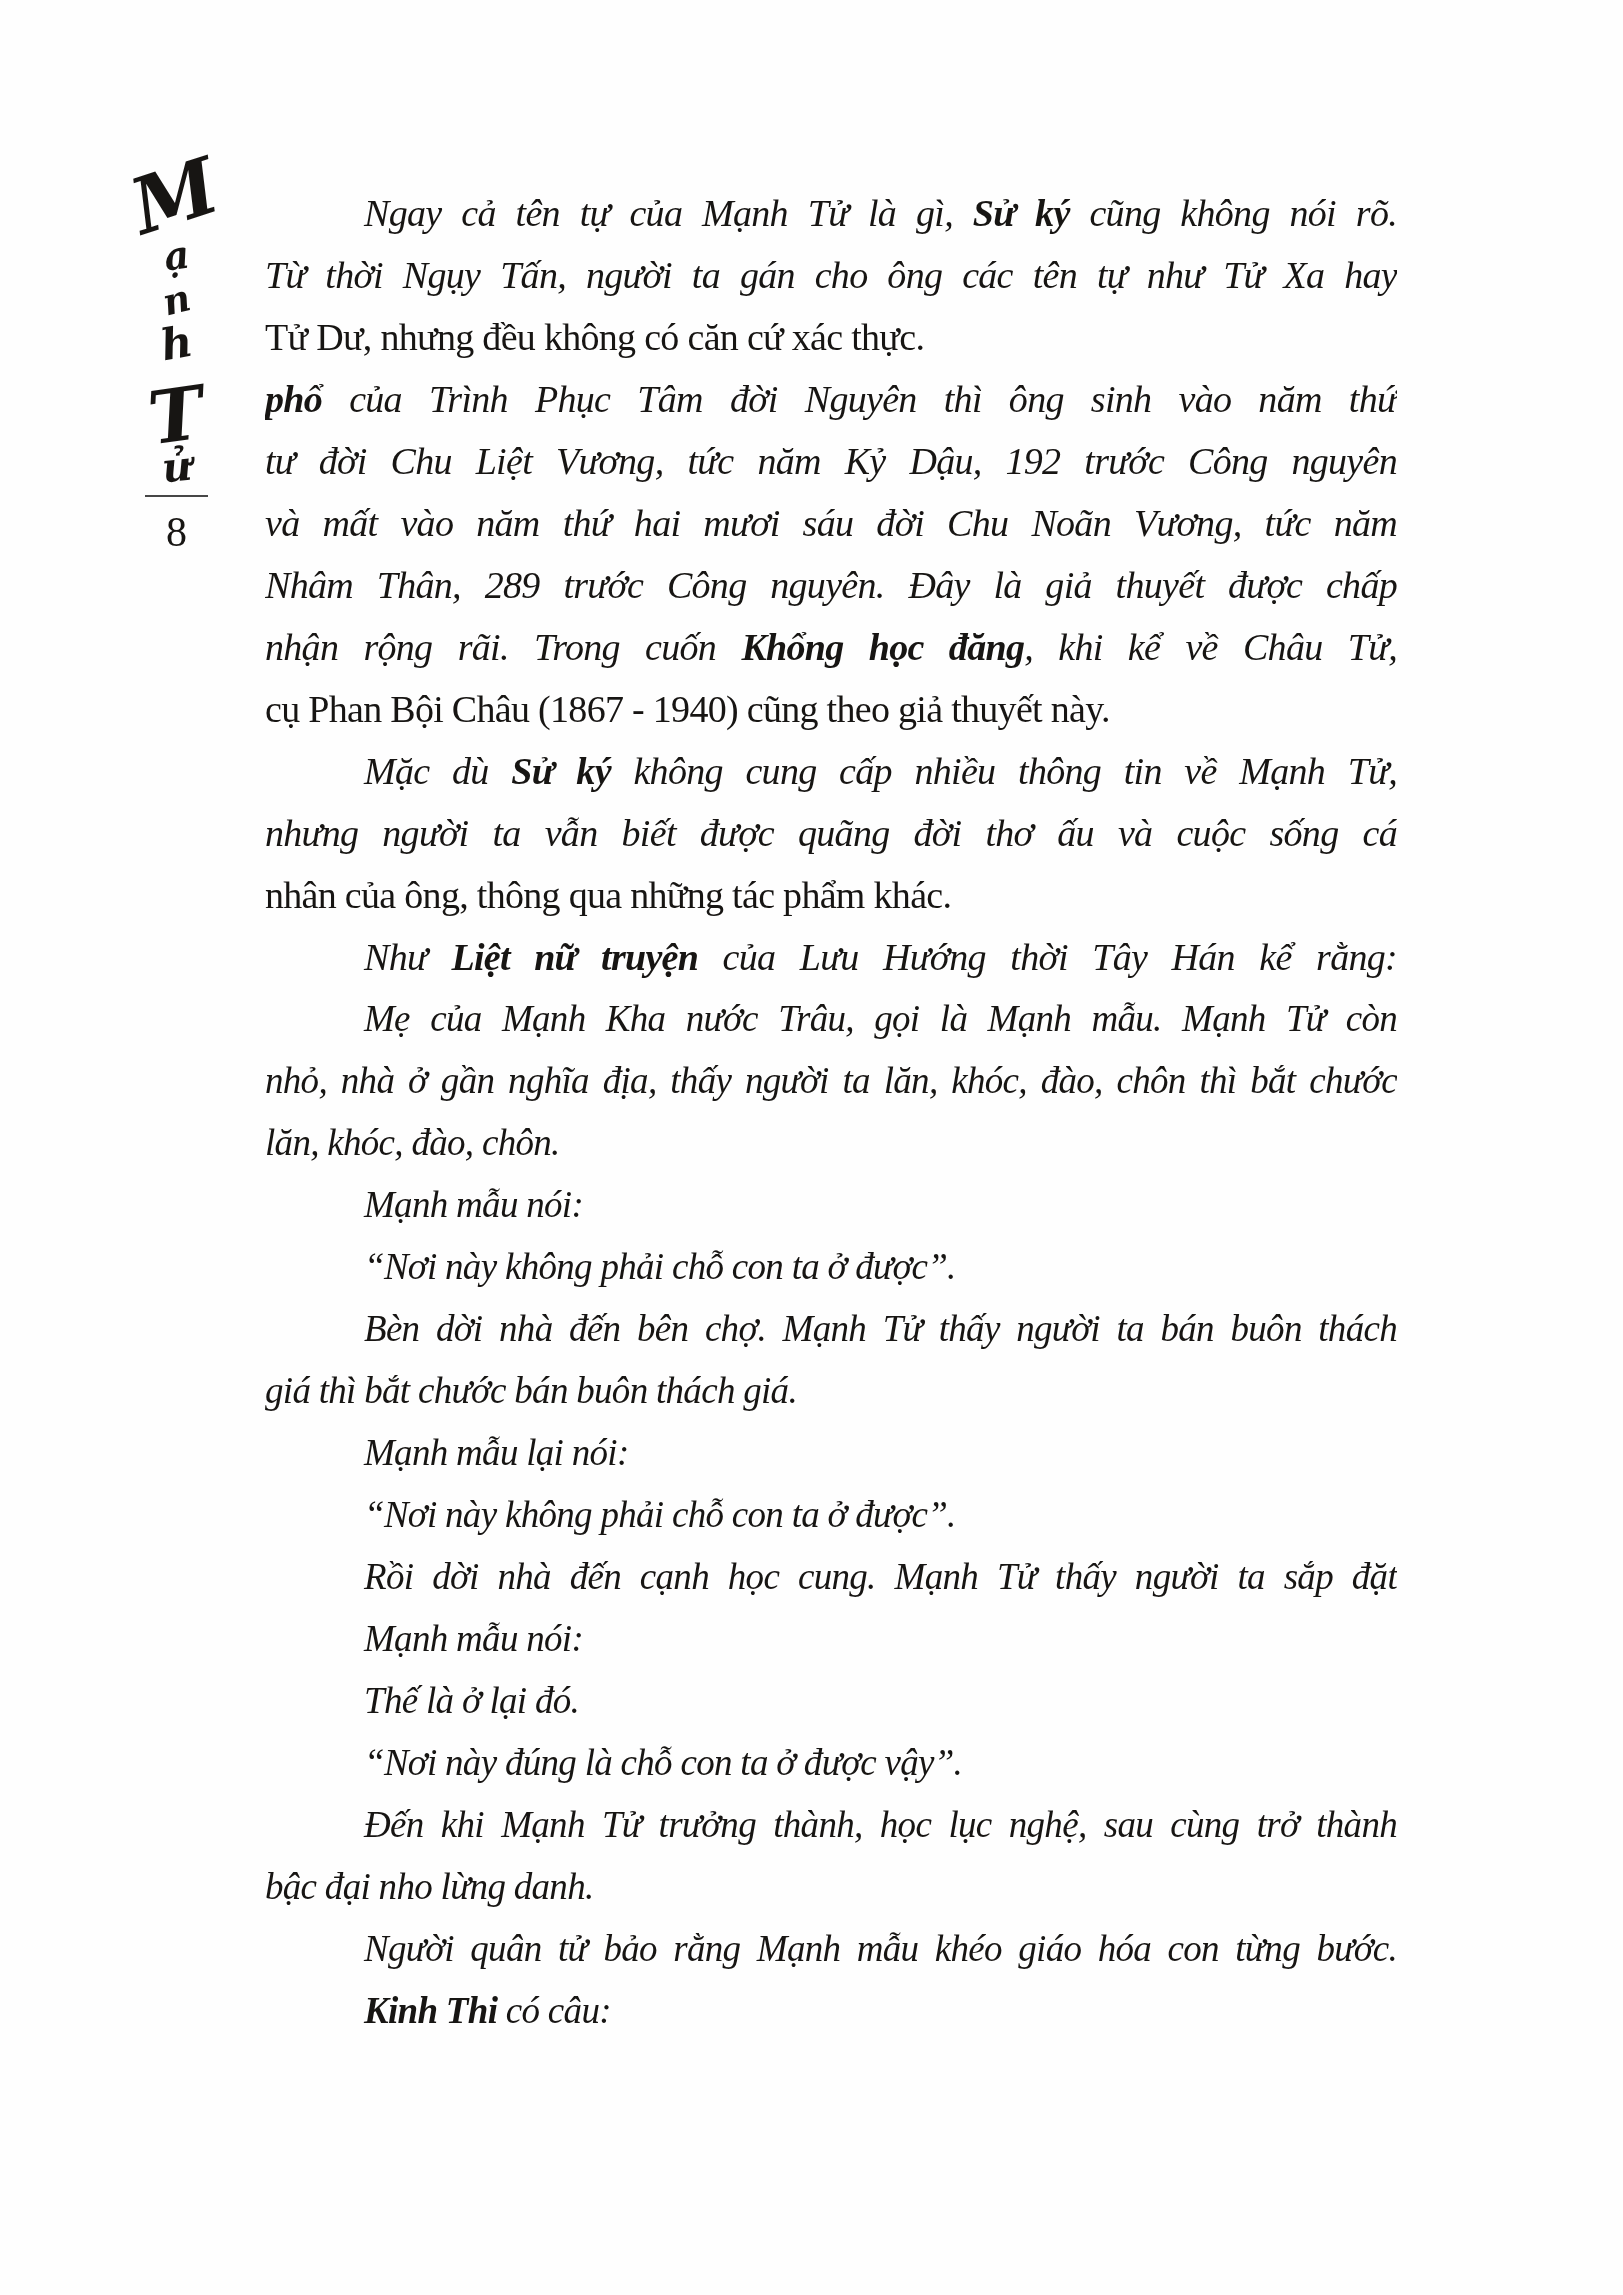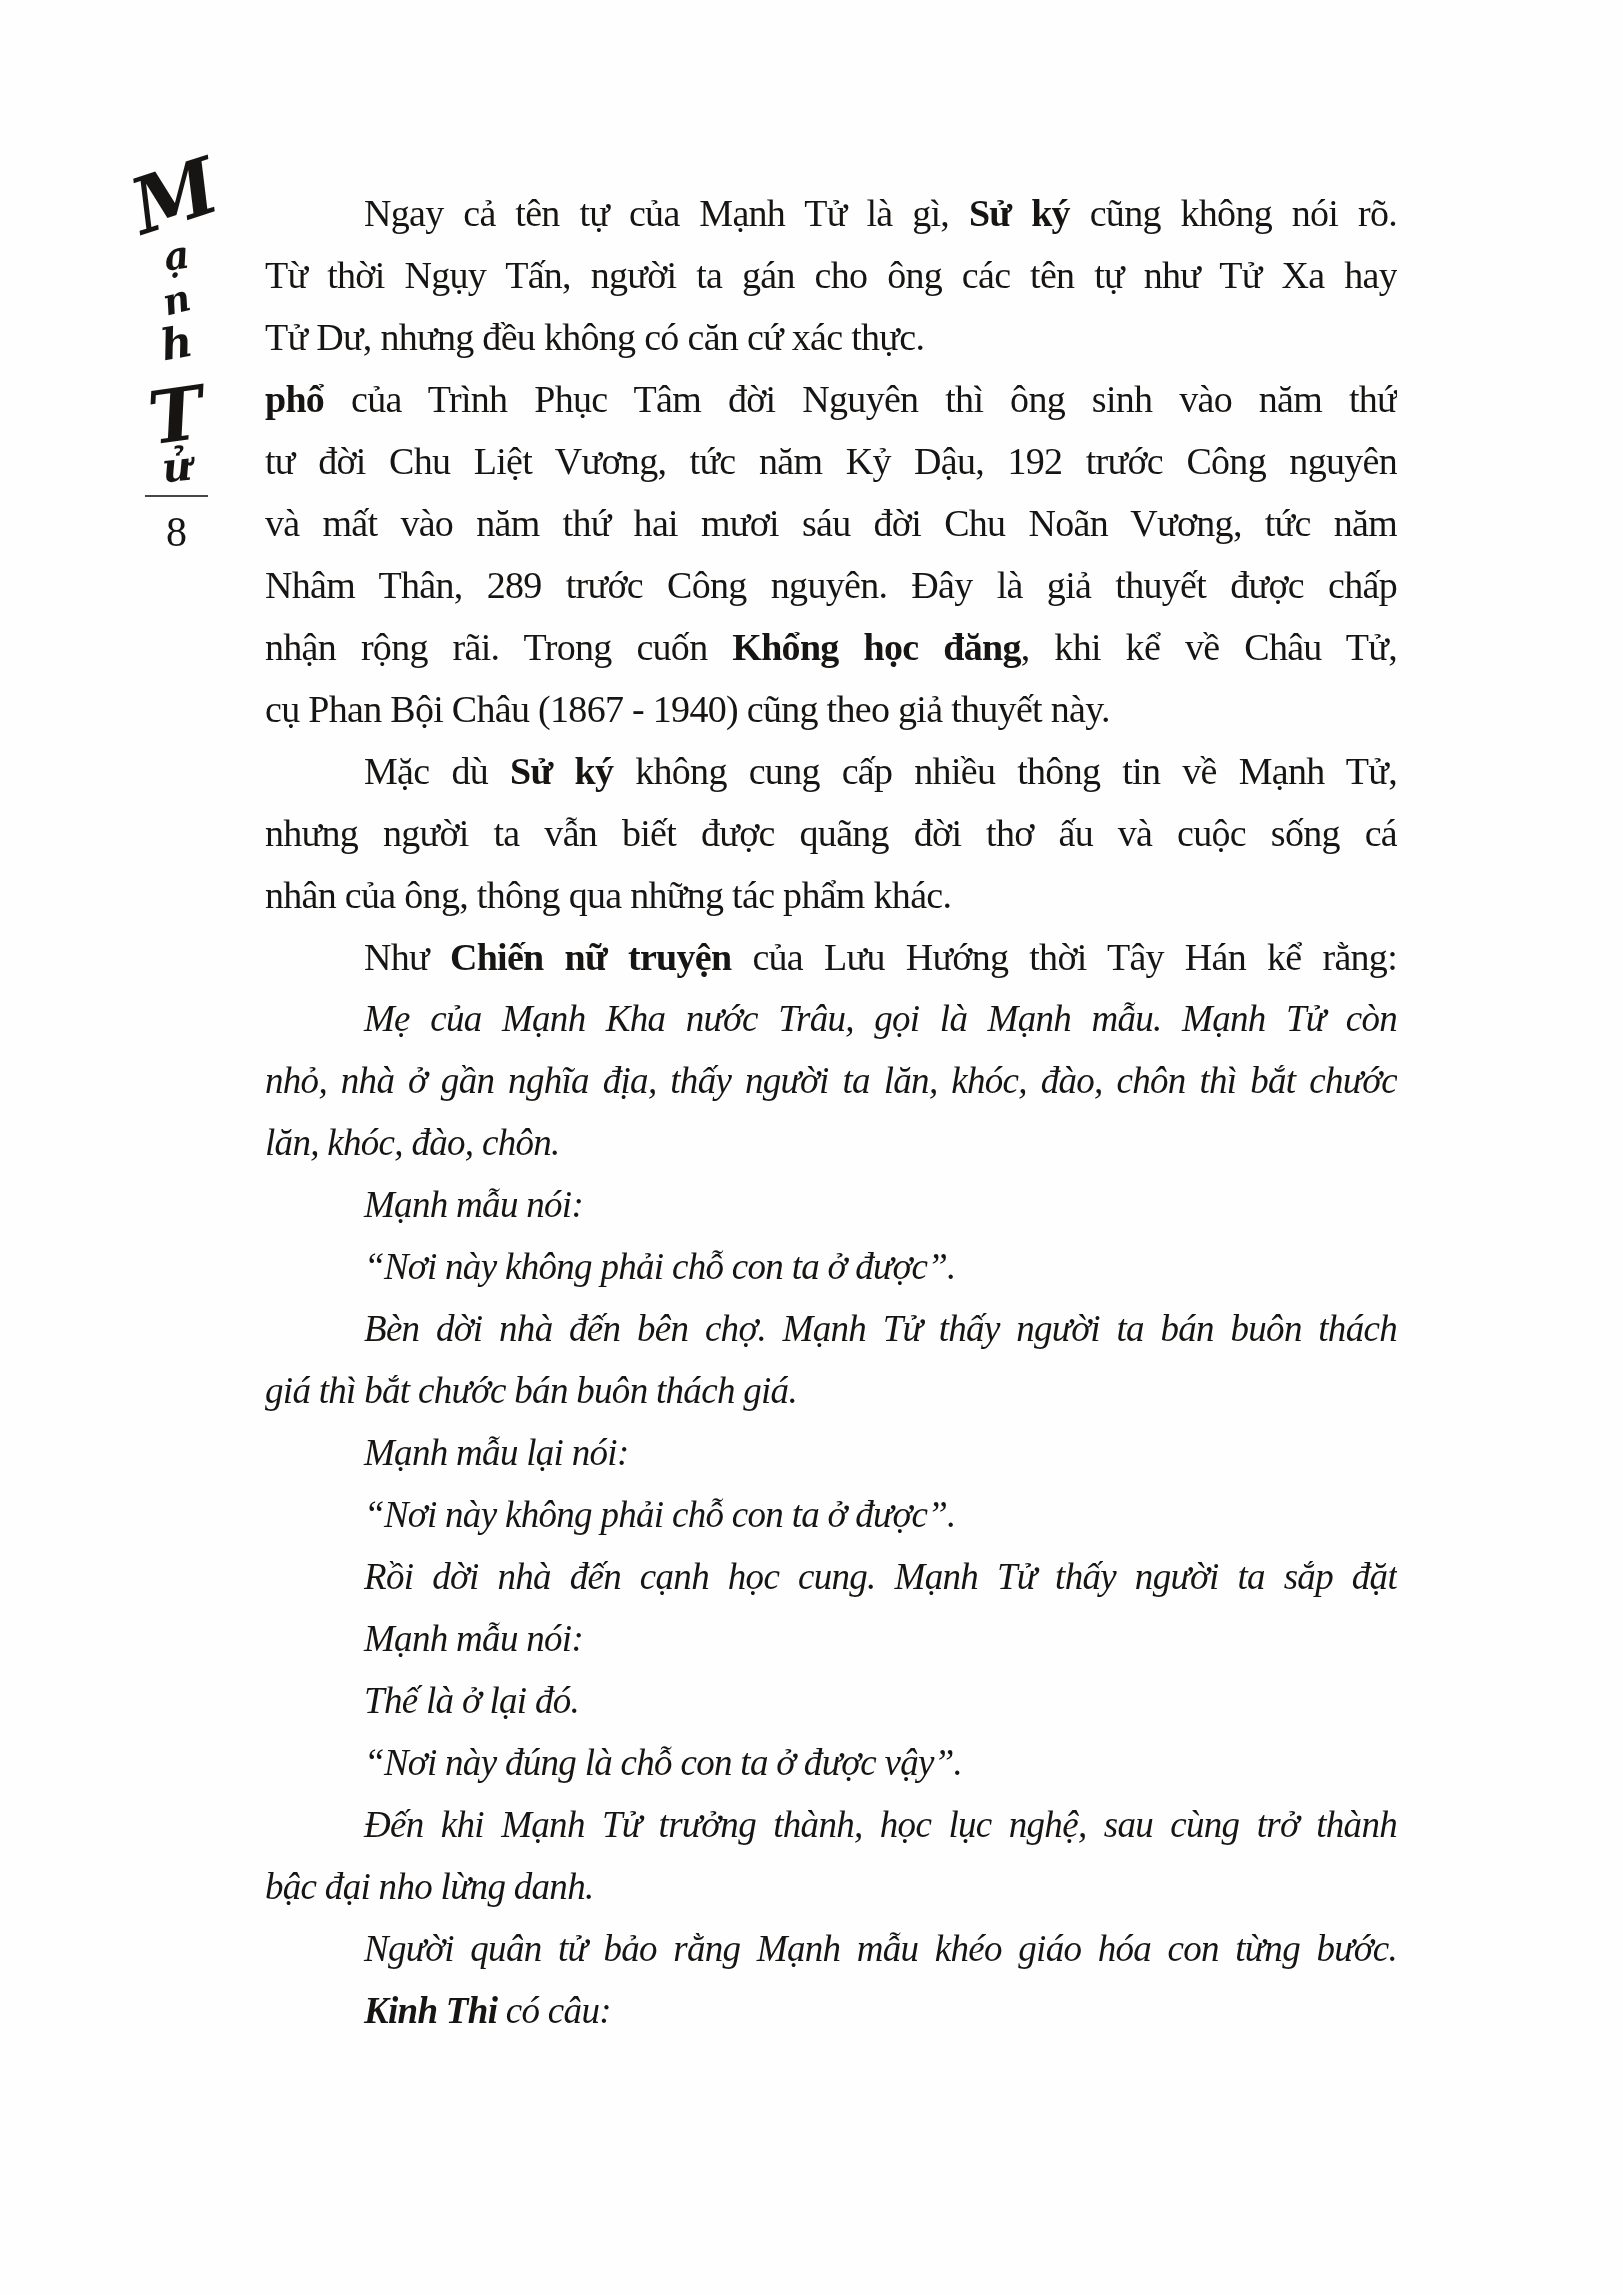--- a/index.html
+++ b/index.html
@@ -41,20 +41,21 @@
   }
   .line{
     height:62px;line-height:62px;
     font-size:38px;letter-spacing:-0.7px;
     white-space:nowrap;
   }
   .line.just{
     white-space:normal;
     text-align:justify;text-align-last:justify;
     overflow:hidden;
+    font-style:italic;
   }
   .line.ind{text-indent:99px;}
   .line.it{font-style:italic;font-size:37px;}
   .b{font-weight:bold;text-align:right;}
 </style>
 </head>
 <body>
 
 <div class="page">
 
@@ -77,21 +78,21 @@
       <div class="line"><span>Tử Dư, nhưng đều không có căn cứ xác thực.</span></div>
       <div class="line just"><span class="b">phổ</span><span> của Trình Phục Tâm đời Nguyên thì ông sinh vào năm thứ</span></div>
       <div class="line just"><span>tư đời Chu Liệt Vương, tức năm Kỷ Dậu, 192 trước Công nguyên</span></div>
       <div class="line just"><span>và mất vào năm thứ hai mươi sáu đời Chu Noãn Vương, tức năm</span></div>
       <div class="line just"><span>Nhâm Thân, 289 trước Công nguyên. Đây là giả thuyết được chấp</span></div>
       <div class="line just"><span>nhận rộng rãi. Trong cuốn </span><span class="b">Khổng học đăng</span><span>, khi kể về Châu Tử,</span></div>
       <div class="line"><span>cụ Phan Bội Châu (1867 - 1940) cũng theo giả thuyết này.</span></div>
       <div class="line just ind"><span>Mặc dù </span><span class="b">Sử ký</span><span> không cung cấp nhiều thông tin về Mạnh Tử,</span></div>
       <div class="line just"><span>nhưng người ta vẫn biết được quãng đời thơ ấu và cuộc sống cá</span></div>
       <div class="line"><span>nhân của ông, thông qua những tác phẩm khác.</span></div>
-      <div class="line just ind"><span>Như </span><span class="b">Chiến nữ truyện</span><span> của Lưu Hướng thời Tây Hán kể rằng:</span></div>
+      <div class="line just ind"><span>Như </span><span class="b">Liệt nữ truyện</span><span> của Lưu Hướng thời Tây Hán kể rằng:</span></div>
       <div class="line just ind it"><span>Mẹ của Mạnh Kha nước Trâu, gọi là Mạnh mẫu. Mạnh Tử còn</span></div>
       <div class="line just it"><span>nhỏ, nhà ở gần nghĩa địa, thấy người ta lăn, khóc, đào, chôn thì bắt chước</span></div>
       <div class="line it"><span>lăn, khóc, đào, chôn.</span></div>
       <div class="line ind it"><span>Mạnh mẫu nói:</span></div>
       <div class="line ind it"><span>“Nơi này không phải chỗ con ta ở được”.</span></div>
       <div class="line just ind it"><span>Bèn dời nhà đến bên chợ. Mạnh Tử thấy người ta bán buôn thách</span></div>
       <div class="line it"><span>giá thì bắt chước bán buôn thách giá.</span></div>
       <div class="line ind it"><span>Mạnh mẫu lại nói:</span></div>
       <div class="line ind it"><span>“Nơi này không phải chỗ con ta ở được”.</span></div>
       <div class="line just ind it"><span>Rồi dời nhà đến cạnh học cung. Mạnh Tử thấy người ta sắp đặt</span></div>

